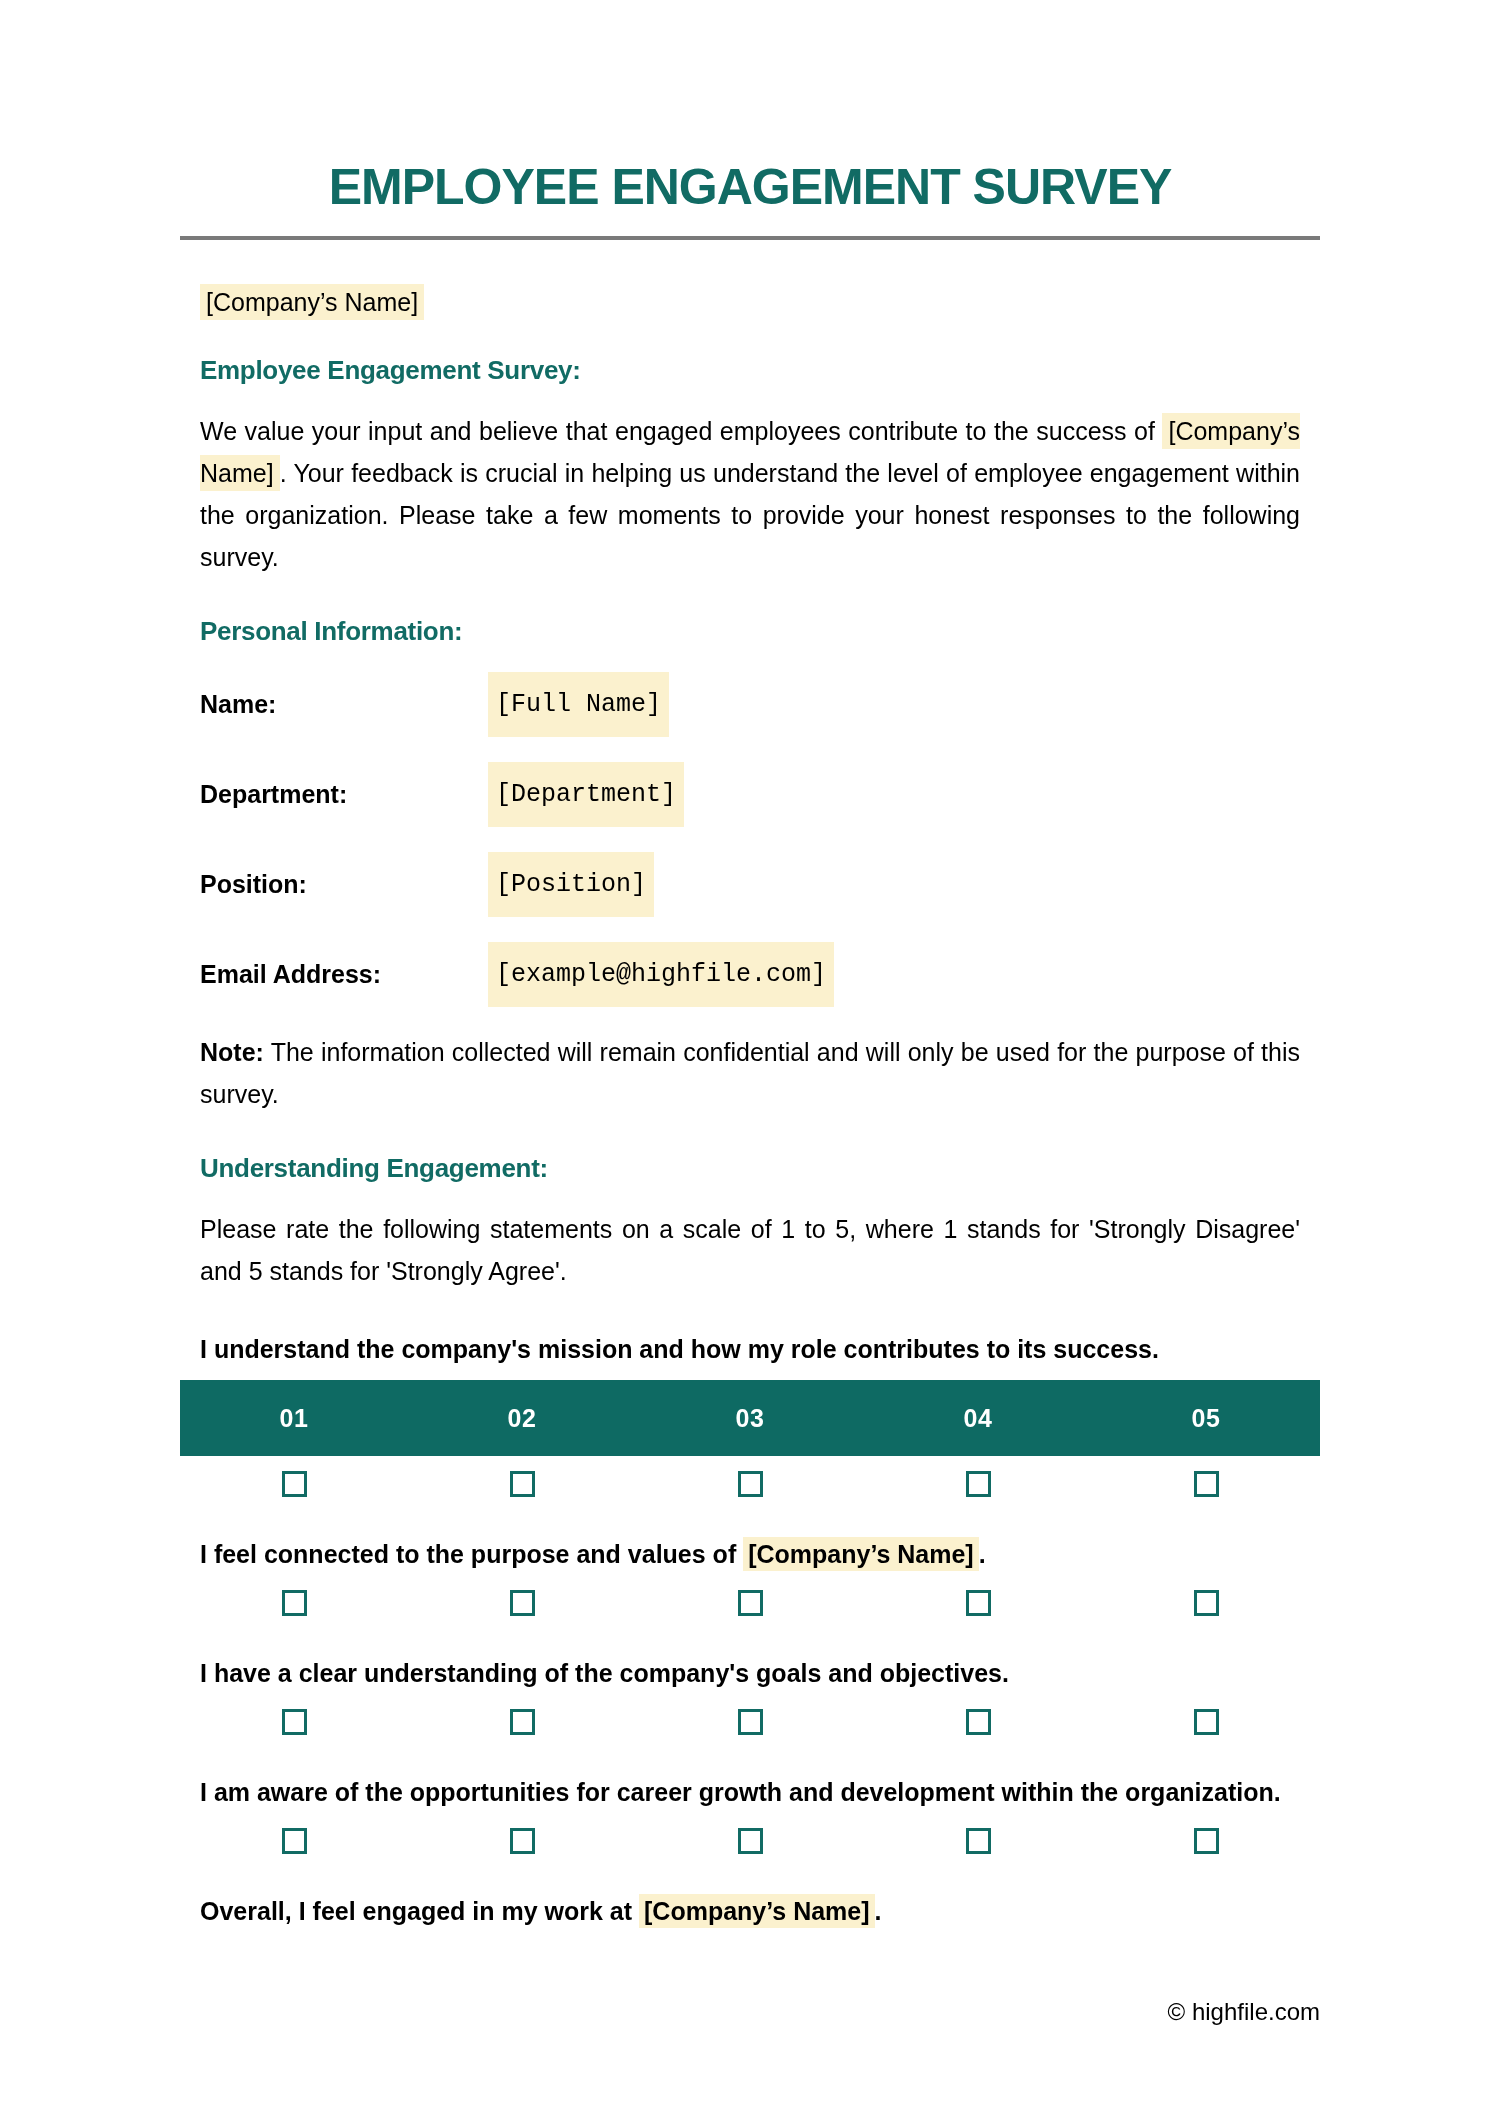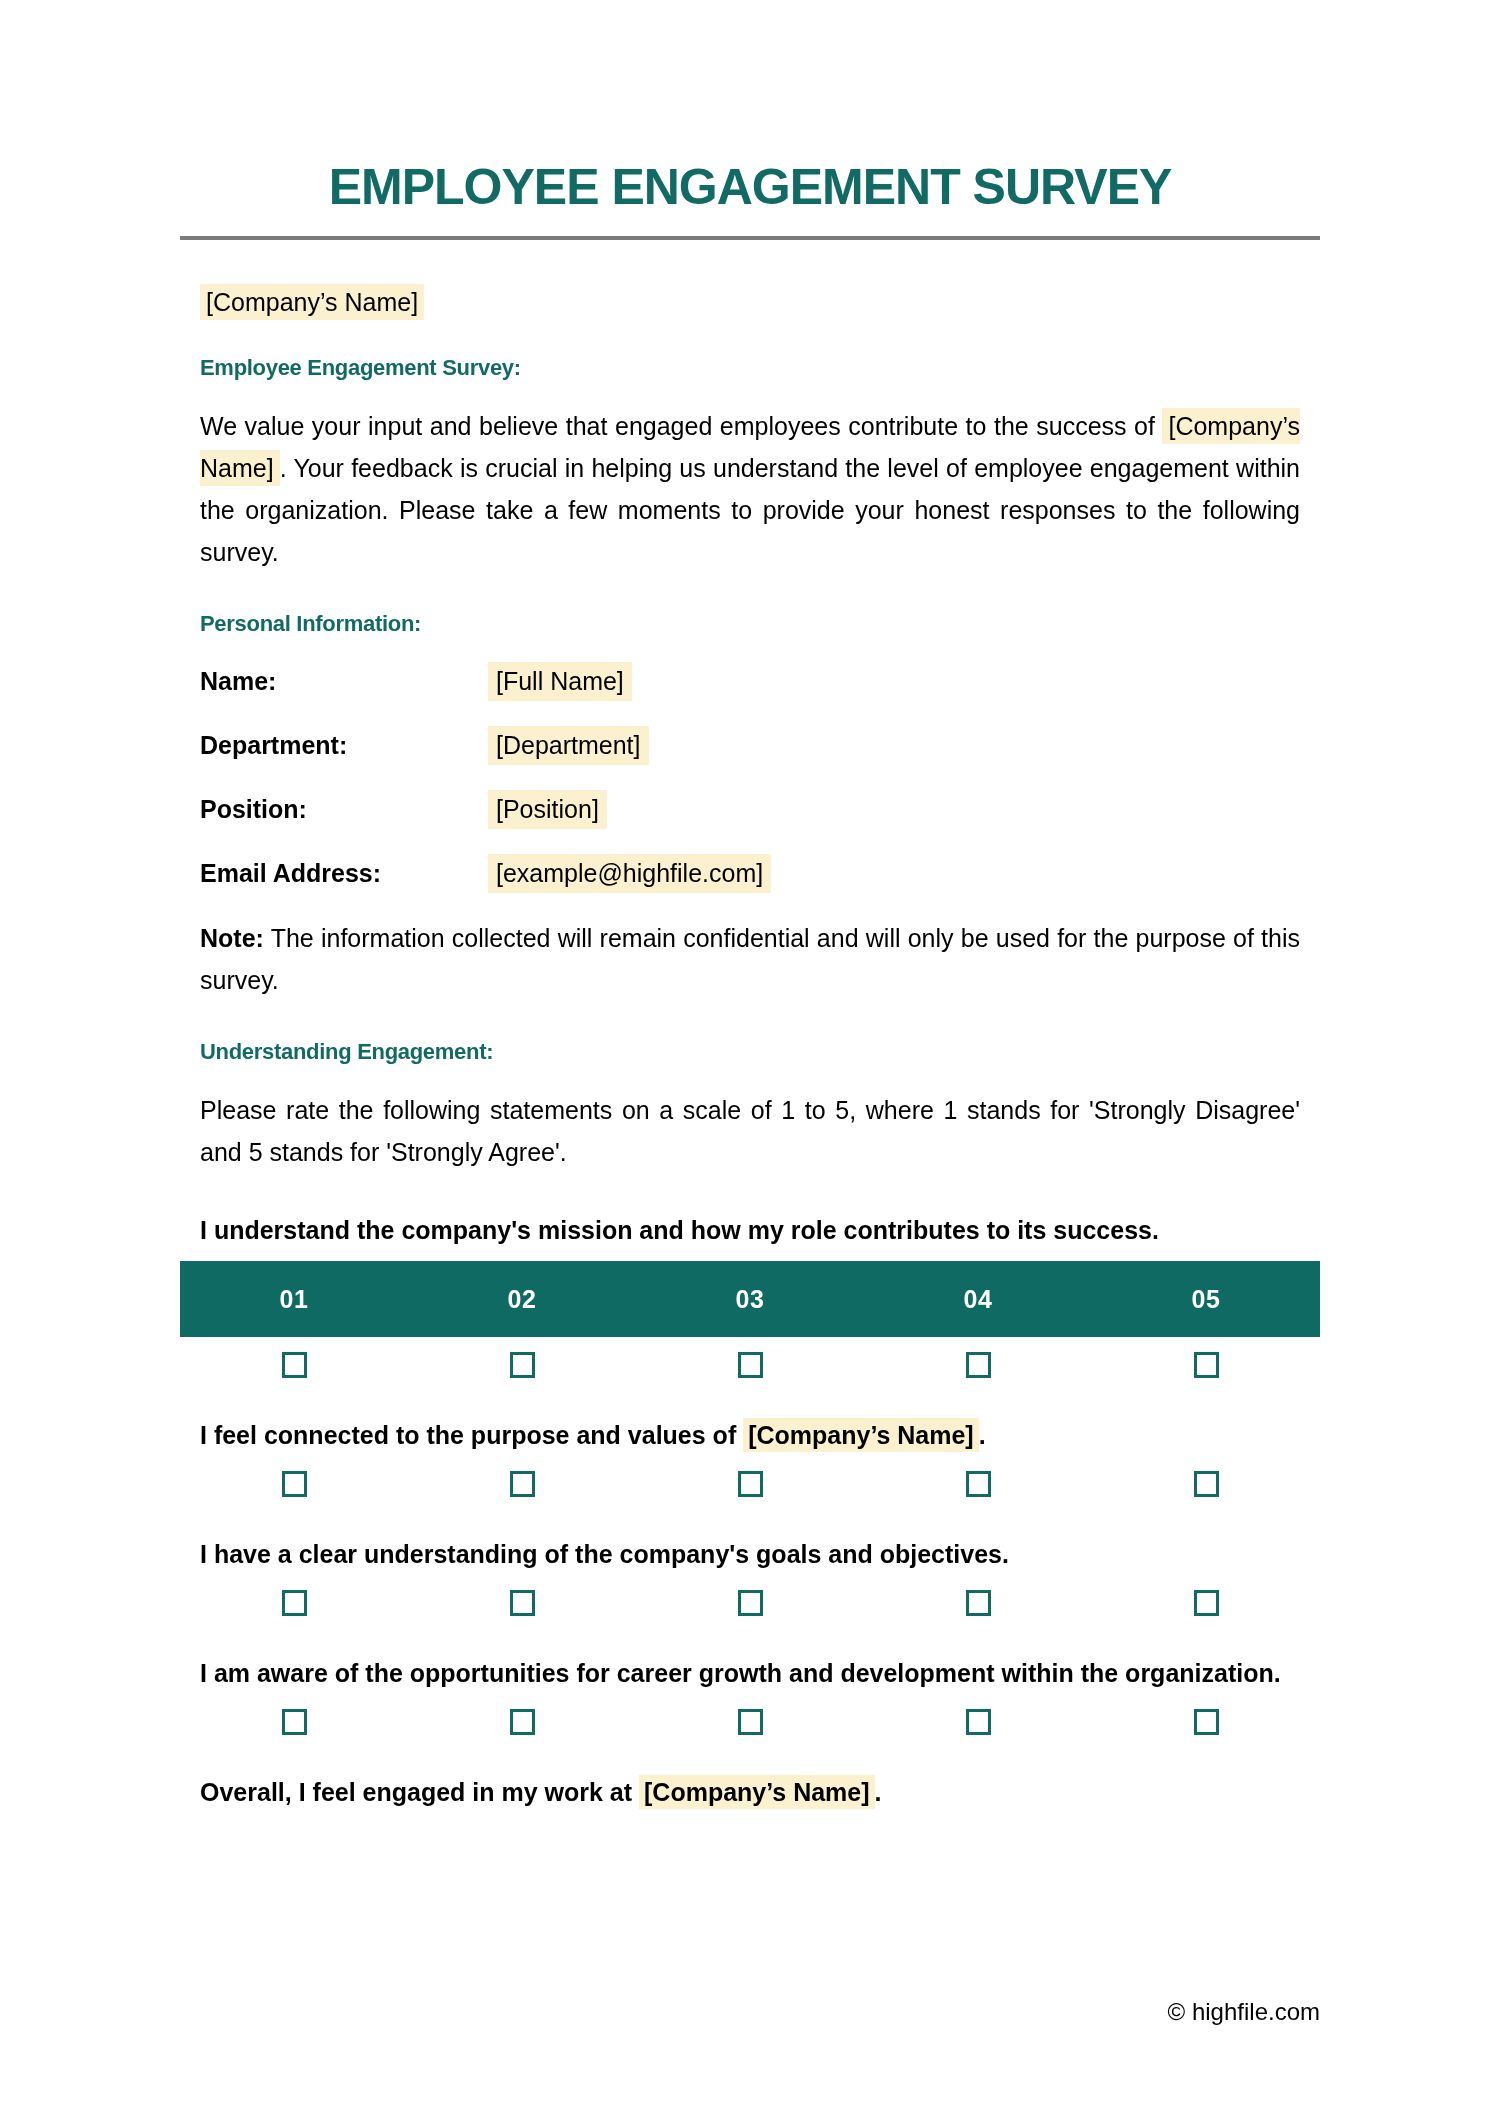--- a/index.html
+++ b/index.html
@@ -14,31 +14,31 @@
   .title {
     margin:16px; padding-top:146px;
     text-align:center;
     font-size:50px; font-weight:bold; line-height:1;
     letter-spacing:-1px;
     color:var(--accent-teal,#116b64);
   }
   .rule { margin:24px 180px 0; height:4px; background:var(--divider-gray,#7a7a7a); }
   .content { margin:0 180px; }
   h2 {
-    font-size:22px; font-weight:bold;
+    font-size:26px; font-weight:bold;
     color:var(--accent-teal,#116b64);
     margin:38px 20px 0; letter-spacing:-0.3px;
   }
   .company-line { margin:48px 20px 0; font-size:25px; }
   .body { font-size:25px; line-height:42px; margin:24px 20px 0; }
   .justify { text-align:justify; }
   .hl { background:var(--highlight-bg,#fbf1ce); padding:4px 6px; }
   .info-row { margin:25px 20px 0; font-size:25px; display:flex; align-items:center;gap:25px; }
   .info-row .label { font-weight:bold; width:263px; flex:none; }
-  .info-row .hl { padding:5px 8px; }
+  .info-row .hl { padding:18px 8px;font-family:Liberation Mono, monospace; }
   .question { font-size:25px; font-weight:bold; line-height:42px; margin:36px 20px 0; }
   .question .hl { padding:3px 5px; }
   .scale-header {
     margin-top:10px; height:76px;
     background:var(--table-header-bg,#0e6a63);
     display:flex;
   }
   .scale-cell {
     flex:1; display:flex; align-items:center; justify-content:center;
     color:#ffffff; font-size:25px; font-weight:bold; letter-spacing:0.5px;

